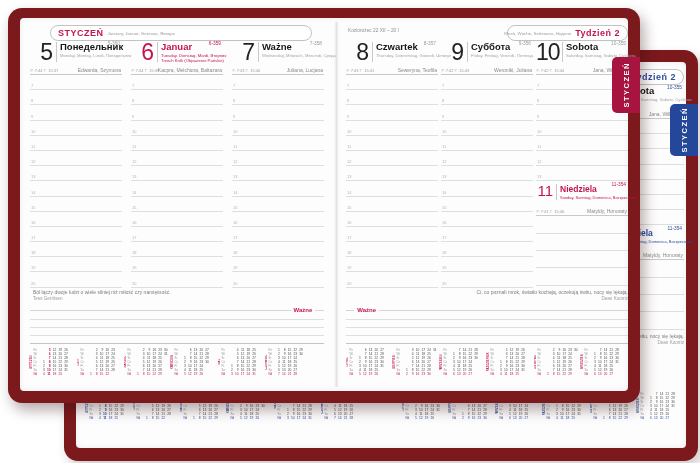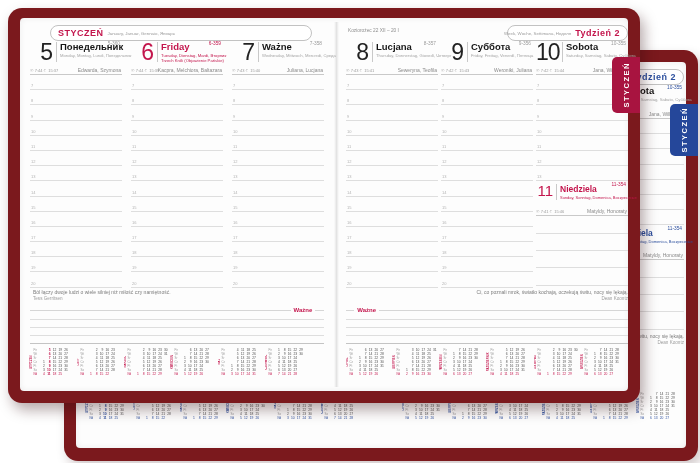--- a/index.html
+++ b/index.html
@@ -1924,21 +1924,21 @@
         </div>
         <div class="dc-row">
           <div class="dc-hour">20</div>
         </div>
       </div>
       <div class="daycol" style="left: 111px;">
         <div class="dc-head">
           <div class="dc-doy" style="color: rgb(195, 21, 76);">6-359</div>
           <div class="dc-num" style="color: rgb(195, 21, 76);">6</div>
           <div class="dc-div"></div>
-          <div class="dc-name" style="color: rgb(195, 21, 76);">Friday</div>
+          <div class="dc-name" style="color: rgb(195, 21, 76);">Januar</div>
           <div class="dc-trans" style="color: rgb(195, 21, 76);">Tuesday, Dienstag, Mardi, Вторник</div>
           <div class="dc-note" style="color: rgb(195, 21, 76);">Trzech Króli (Objawienie Pańskie)</div>
         </div>
         <div class="dc-sun">
           <div class="dc-suntimes">☉ 7:44  ☾ 15:39</div>
           <div class="dc-namedays">Kacpra, Melchiora, Baltazara</div>
         </div>
         <div class="dc-row">
           <div class="dc-hour">7</div>
         </div>
@@ -2035,21 +2035,21 @@
         </div>
         <div class="dc-row">
           <div class="dc-hour">20</div>
         </div>
       </div>
       <div class="daycol" style="left: 326px;">
         <div class="dc-head">
           <div class="dc-doy" style="color: rgb(155, 155, 155);">8-357</div>
           <div class="dc-num">8</div>
           <div class="dc-div"></div>
-          <div class="dc-name">Lucjana</div>
+          <div class="dc-name">Czwartek</div>
           <div class="dc-trans">Thursday, Donnerstag, Giovedì, Четверг</div>
         </div>
         <div class="dc-sun">
           <div class="dc-suntimes">☉ 7:43  ☾ 15:41</div>
           <div class="dc-namedays">Seweryna, Teofila</div>
         </div>
         <div class="dc-row">
           <div class="dc-hour">7</div>
         </div>
         <div class="dc-row">

